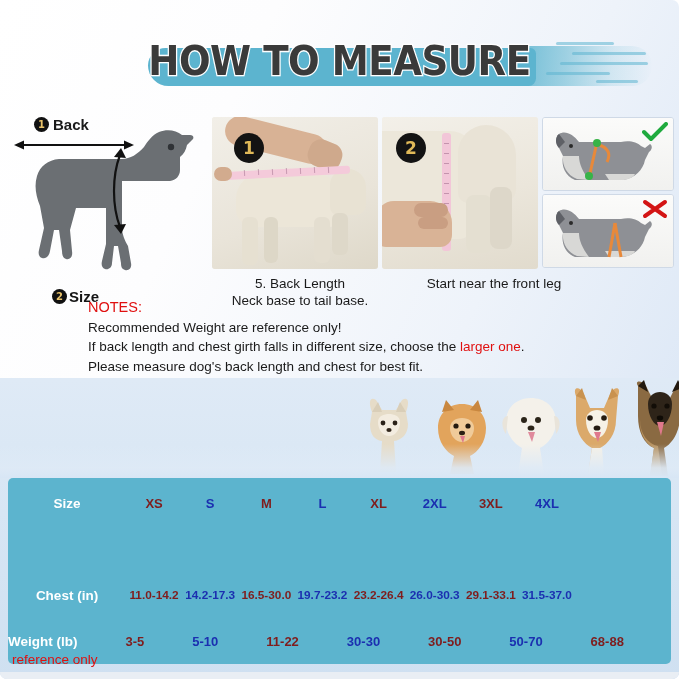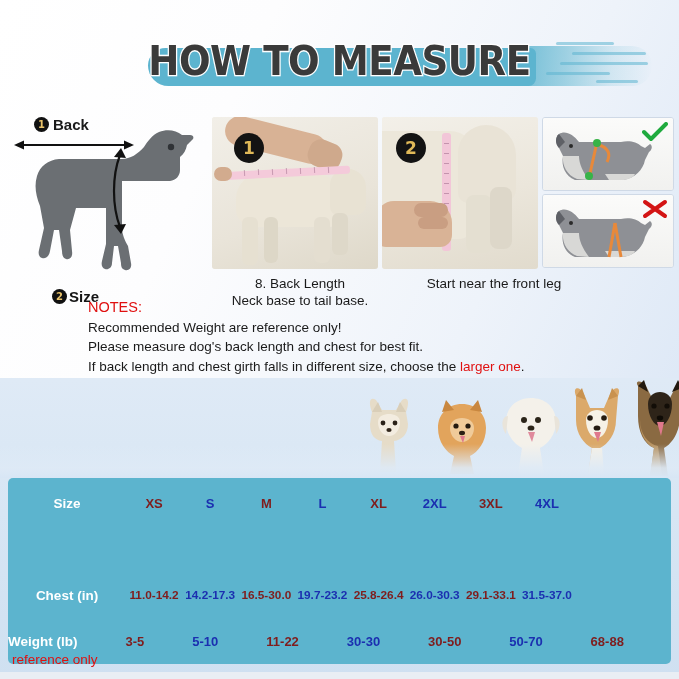--- a/index.html
+++ b/index.html
@@ -9,20 +9,21 @@
     font-family: "Liberation Sans", sans-serif;
     background: #ffffff;
     position: relative;
   }
   #page {
     position: relative;
     width: 679px;
     height: 679px;
     overflow: hidden;
     background: linear-gradient(115deg, #ffffff 0%, #fdfdfe 28%, #eef3fa 62%, #dde8f6 88%, #d3e2f4 100%);
+    border-radius: 7px;
   }
 
   
   .title-zone { position: absolute; left: 0; top: 26px; width: 679px; height: 72px; }
   .brush {
     position: absolute;
     left: 148px; top: 22px;
     width: 388px; height: 38px;
     background: #5cb4cf;
     border-radius: 19px 6px 8px 22px;
@@ -338,32 +339,32 @@
         <path d="M66,24 L60,58" stroke="#e8893a" stroke-width="3" fill="none"></path>
         <path d="M66,24 L72,58" stroke="#e8893a" stroke-width="3" fill="none"></path>
       </svg>
       <svg class="mark" viewBox="0 0 26 20">
         <path d="M3,3 L23,17 M23,3 L3,17" stroke="#d31414" stroke-width="4" fill="none" stroke-linecap="round"></path>
       </svg>
     </div>
   </div>
 
   <div class="cap cap1">
-    <div>8. Back Length</div>
+    <div>5. Back Length</div>
     <div>Neck base to tail base.</div>
   </div>
   <div class="cap cap2">
     <div>Start near the front leg</div>
   </div>
 
   <div class="notes">
     <div class="notes-title">NOTES:</div>
     <div>Recommended Weight are reference only!</div>
+    <div><span>If back length and chest girth falls in different size, choose the </span><span class="em-red">larger one</span><span>.</span></div>
     <div>Please measure dog's back length and chest for best fit.</div>
-    <div><span>If back length and chest girth falls in different size, choose the </span><span class="em-red">larger one</span><span>.</span></div>
   </div>
 
   <div class="lower">
 
     <div class="dogstrip">
 
       <svg class="dog" style="left:358px;" width="62" height="84" viewBox="0 0 62 84">
         <path fill="#e6dcc8" d="M14,18 C10,8 12,2 18,6 L24,16 L38,16 L44,6 C50,2 52,8 48,18 L50,30 C50,40 44,46 36,47
           L38,78 L22,78 L24,47 C16,46 12,40 12,30 Z"></path>
         <path fill="#f3ece0" d="M20,28 C20,22 26,20 31,20 C36,20 42,22 42,28 C42,36 37,42 31,42 C25,42 20,36 20,28 Z"></path>
@@ -434,21 +435,21 @@
         <div class="cell b">4XL</div>
       </div>
 
 
       <div class="trow r2">
         <div class="rowlabel">Chest&nbsp;(in)</div>
         <div class="cell w sm">11.0-14.2</div>
         <div class="cell b sm">14.2-17.3</div>
         <div class="cell w sm">16.5-30.0</div>
         <div class="cell b sm">19.7-23.2</div>
-        <div class="cell w sm">25.8-26.4</div>
+        <div class="cell w sm">23.2-26.4</div>
         <div class="cell b sm">26.0-30.3</div>
         <div class="cell w sm">29.1-33.1</div>
         <div class="cell b sm">31.5-37.0</div>
       </div>
 
       <div class="trow r3">
         <div class="rowlabel">Weight&nbsp;(lb)</div>
         <div class="cell w">3-5</div>
         <div class="cell b">5-10</div>
         <div class="cell w">11-22</div>

